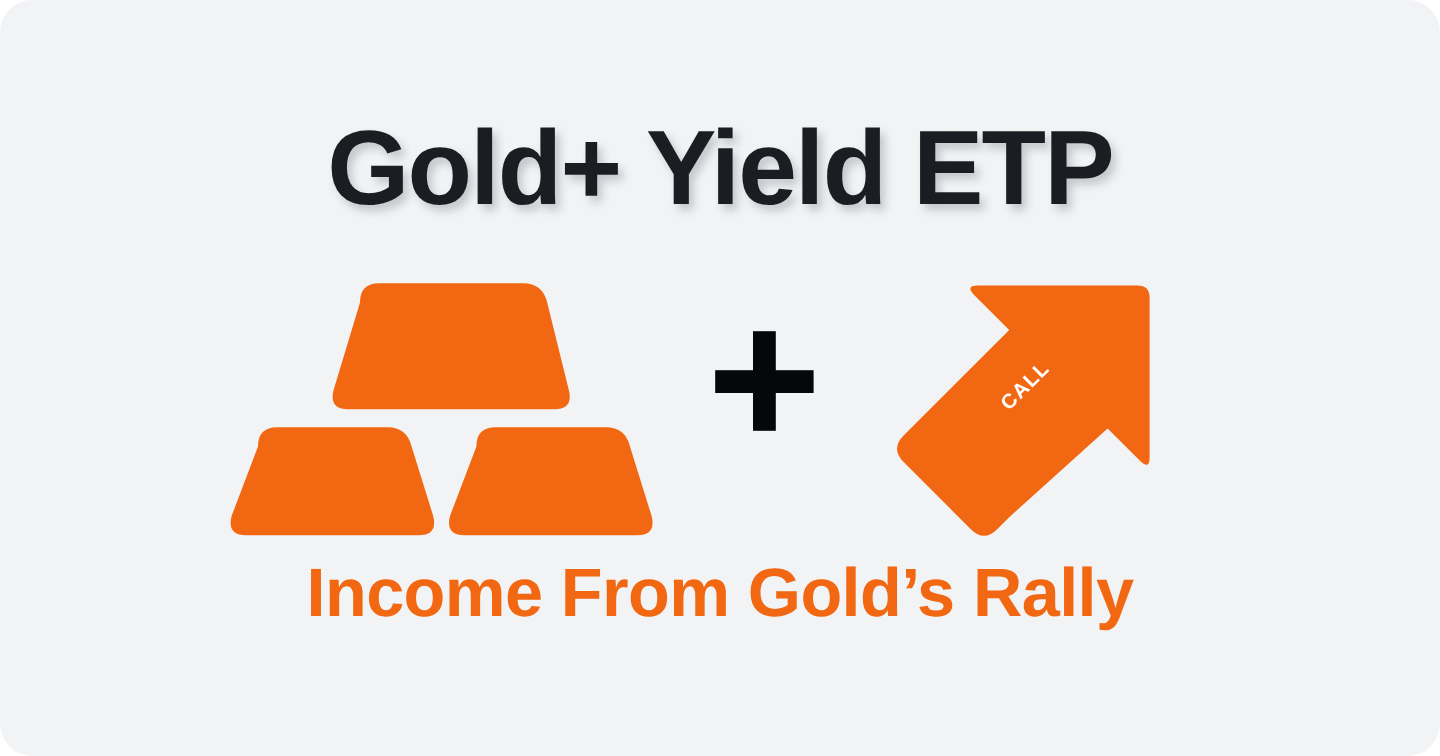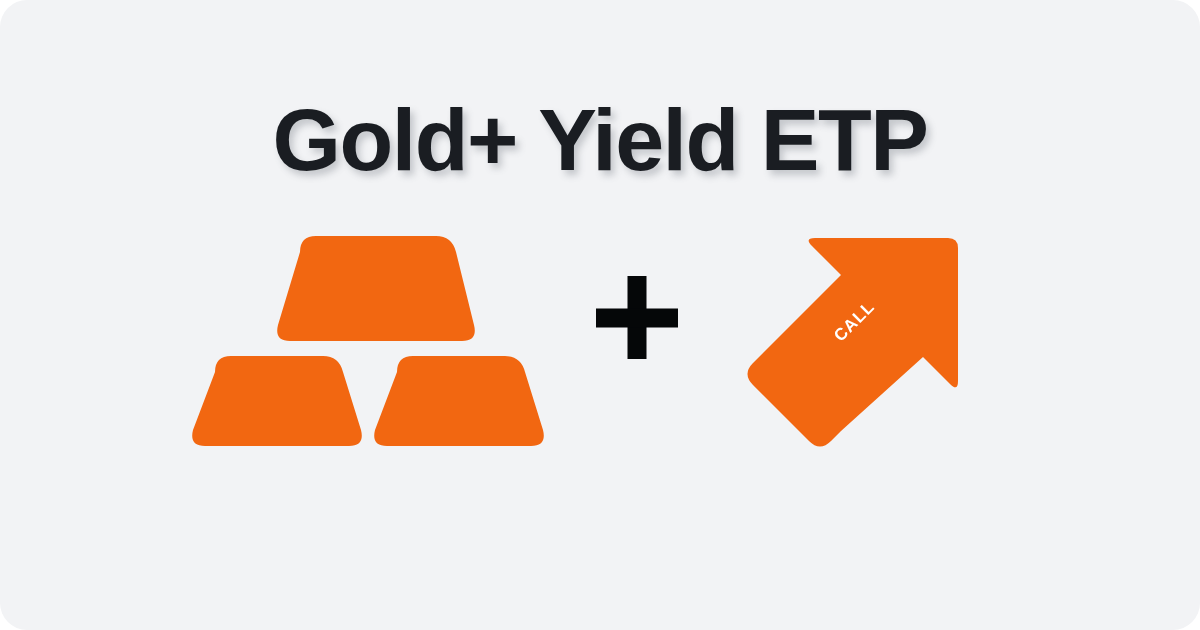--- a/index.html
+++ b/index.html
@@ -125,14 +125,15 @@
                  L 222 163
                  Q 222 174 214 166
                  L 187 139
                  Z" fill="#f26711"></path>
         <text x="119" y="104" transform="rotate(-45 119 104)" fill="#ffffff" font-family="Liberation Sans, sans-serif" font-size="17" font-weight="bold" letter-spacing="1" text-anchor="middle" dominant-baseline="middle">CALL</text>
       </svg>
     </div>
 
   </div>
 
+  <div class="subtitle">Income From Gold’s Rally</div>
 
 </div>
 
 </body></html>

